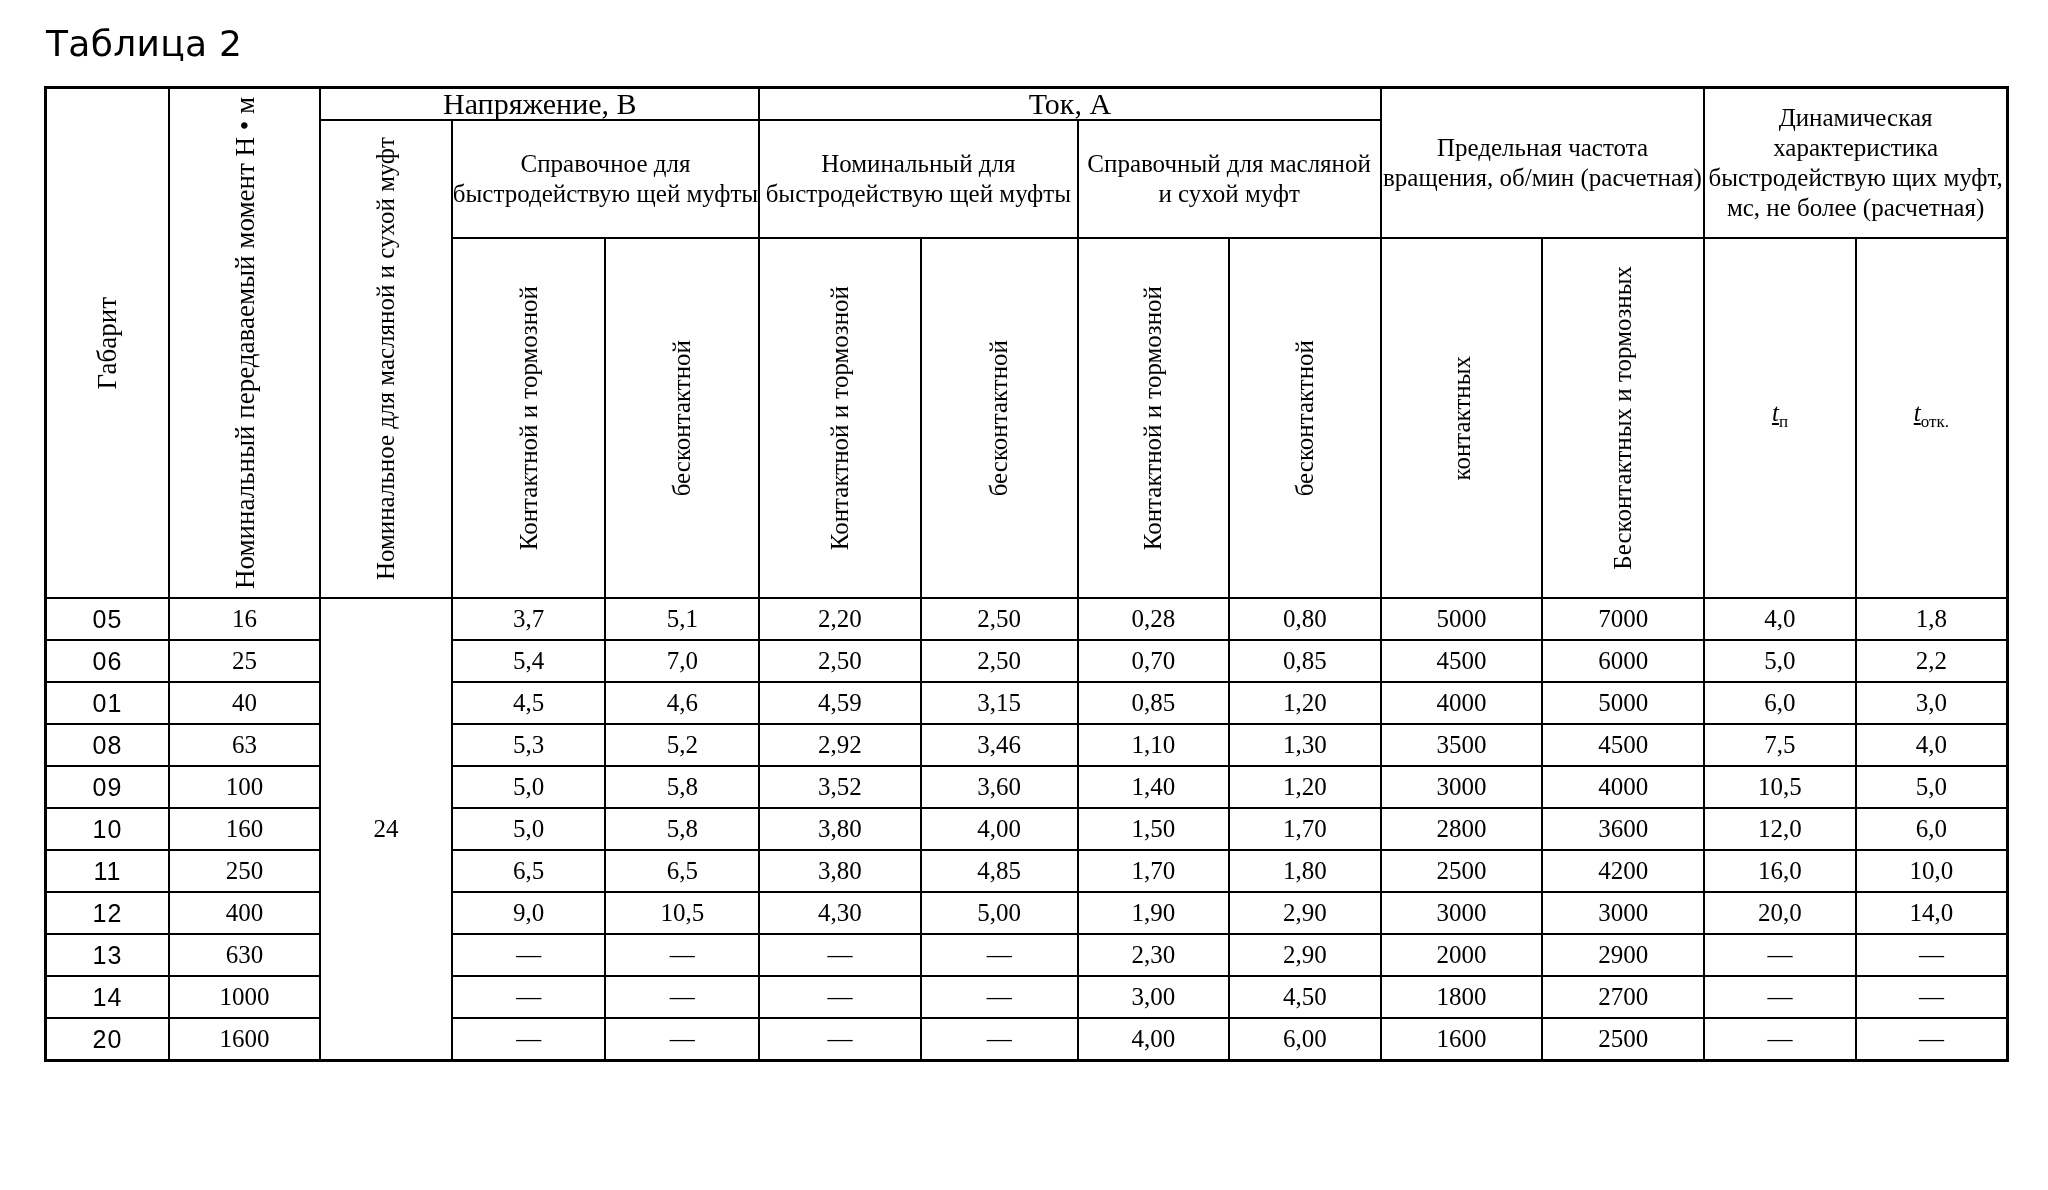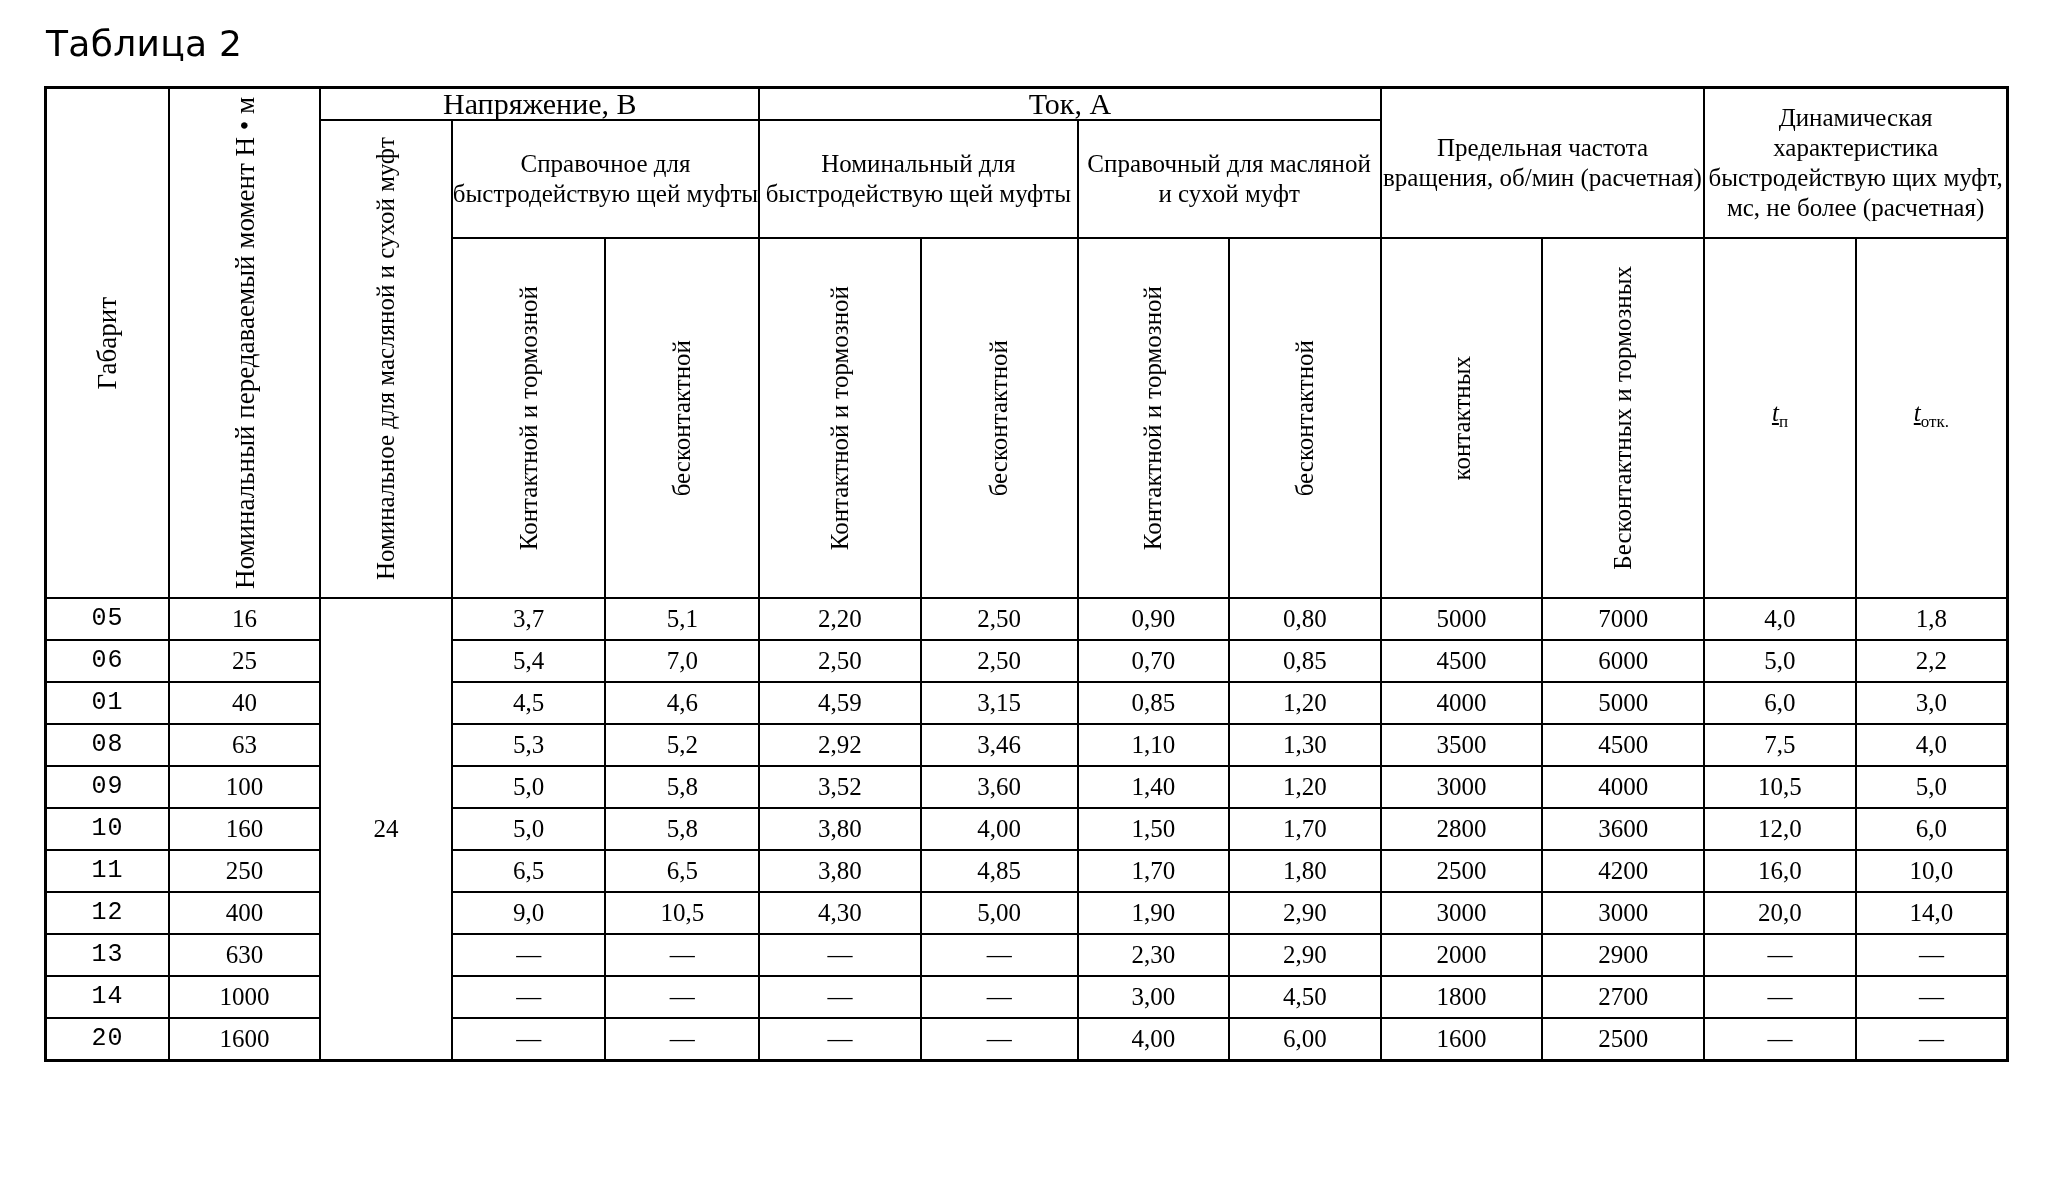--- a/index.html
+++ b/index.html
@@ -73,21 +73,21 @@
     justify-content: center;
     height: 100%;
   }
   td.data {
     font-size: 30px;
     line-height: 36px;
     height: 40px;
     padding: 1px 2px;
   }
   td.gabarit {
-    font-family: Liberation Mono, monospace;
+    font-family: Liberation Sans, sans-serif;
     font-size: 28px;
     letter-spacing: 1px;
   }
   .sub-label { font-style: italic; text-decoration: underline; }
   .sub-label sub { font-style: normal; font-size: 0.68em; }
   
   col.c0 { width: 122px; }
   col.c1 { width: 150px; }
   col.c2 { width: 130px; }
   col.c3 { width: 152px; }
@@ -202,21 +202,21 @@
     </thead>
     <tbody>
       <tr>
         <td class="data gabarit">05</td>
         <td class="data">16</td>
         <td class="data" rowspan="11">24</td>
         <td class="data">3,7</td>
         <td class="data">5,1</td>
         <td class="data">2,20</td>
         <td class="data">2,50</td>
-        <td class="data">0,90</td>
+        <td class="data">0,28</td>
         <td class="data">0,80</td>
         <td class="data">5000</td>
         <td class="data">7000</td>
         <td class="data">4,0</td>
         <td class="data">1,8</td>
       </tr>
       <tr>
         <td class="data gabarit">06</td>
         <td class="data">25</td>
         <td class="data">5,4</td>

